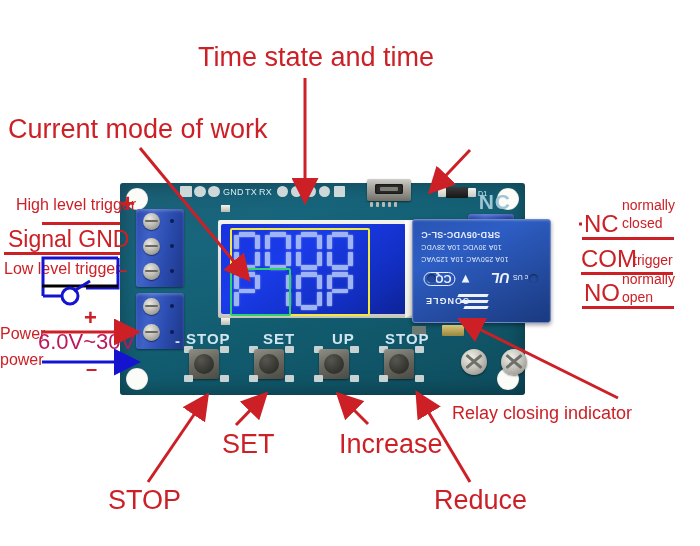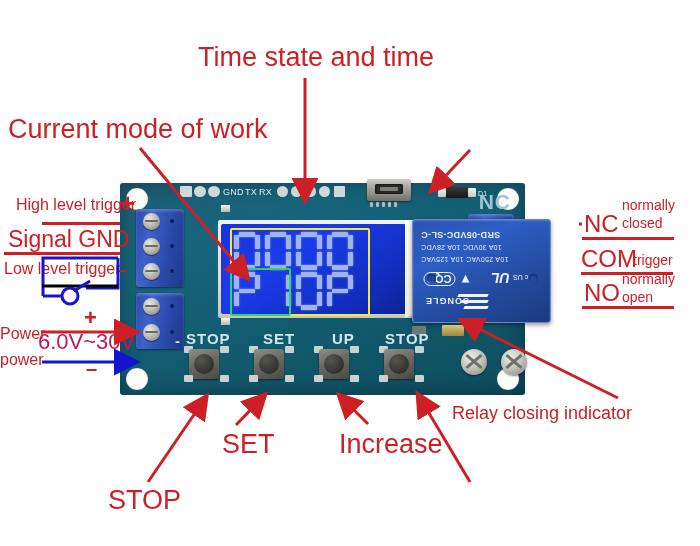--- a/index.html
+++ b/index.html
@@ -398,20 +398,21 @@
   <div class="anno red" style="left:584px;top:281px;font-size:24px;">NO</div>
   <div class="anno red" style="left:622px;top:272px;font-size:14px;">normally</div>
   <div class="anno red" style="left:622px;top:290px;font-size:14px;">open</div>
   <div class="uline" style="left:582px;top:306px;width:92px;"></div>
 
   <div class="anno red" style="left:452px;top:404px;font-size:18px;">Relay closing indicator</div>
 
   <div class="anno red" style="left:108px;top:487px;font-size:27px;">STOP</div>
   <div class="anno red" style="left:222px;top:431px;font-size:27px;">SET</div>
   <div class="anno red" style="left:339px;top:431px;font-size:27px;">Increase</div>
+  <div class="anno red" style="left:434px;top:487px;font-size:27px;">Reduce</div>
 
   <svg class="overlay">
     <defs>
       <marker id="ar" markerWidth="9" markerHeight="9" refX="6" refY="4.5" orient="auto">
         <path d="M0,0 L9,4.5 L0,9 Z" fill="#cc2026"></path>
       </marker>
       <marker id="arb" markerWidth="9" markerHeight="9" refX="6" refY="4.5" orient="auto">
         <path d="M0,0 L9,4.5 L0,9 Z" fill="#1414d0"></path>
       </marker>
     </defs>

